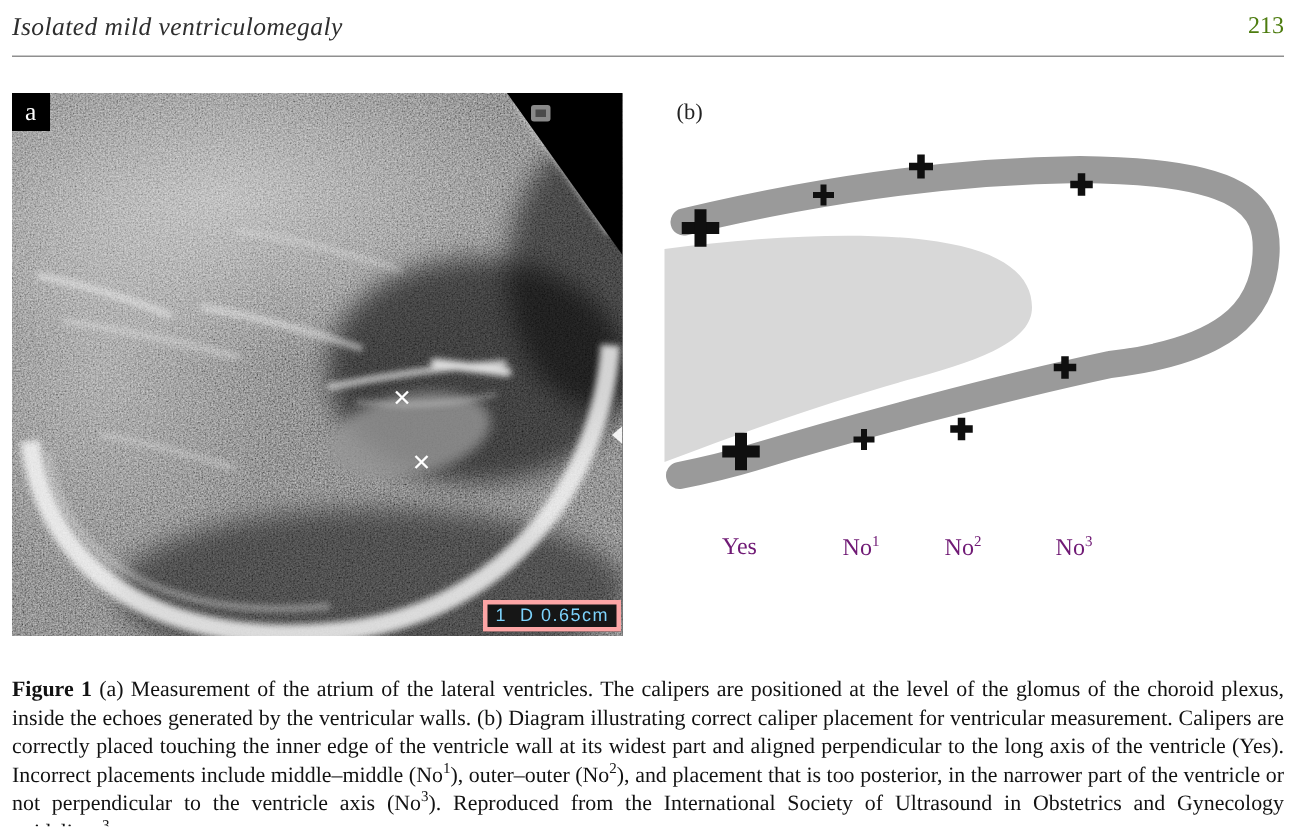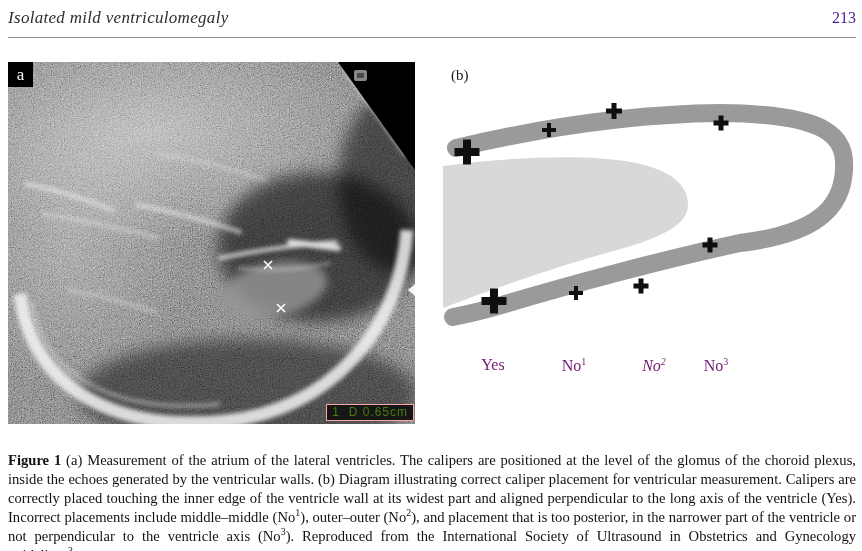--- a/index.html
+++ b/index.html
@@ -2,32 +2,32 @@
 <html><head>
 <meta charset="utf-8">
 <style>
   html,body{margin:0;padding:0;background:#fff;}
   .page{position:relative;width:862px;height:551px;background:#ffffff;
         font-family:"Liberation Serif",serif;color:#1a1a1a;overflow:hidden;}
 
   
   .hdr-title{position:absolute;left:8px;top:8px;font-style:italic;
              font-size:17px;letter-spacing:.3px;color:#2e2e2e;}
-  .hdr-page{position:absolute;right:6px;top:9px;font-size:16px;color:#4c1d95;}
+  .hdr-page{position:absolute;right:6px;top:9px;font-size:16px;color:#4d7c0f;}
   .hdr-rule{position:absolute;left:8px;right:6px;top:37px;height:0;
             border-top:1px solid #8f8f8f;}
 
   
   .us-panel{position:absolute;left:8px;top:62px;width:407px;height:362px;
             background:#000;overflow:hidden;}
   .us-label{position:absolute;left:0;top:0;width:25px;height:25px;background:#000;
             color:#fff;font-size:17px;display:flex;align-items:center;
             justify-content:center;z-index:3;}
   .us-measure{position:absolute;right:1px;bottom:3px;background:#161616;
-              border:1px solid #fca5a5;color:#4d7c0f;padding:0 5px;line-height:15px;
+              border:3px solid #fca5a5;color:#7dd3fc;padding:0 5px;line-height:15px;
               font-family:"Liberation Sans",sans-serif;font-size:12px;
               letter-spacing:1px;white-space:pre;z-index:3;}
   .us-svg{position:absolute;left:0;top:0;}
 
   
   .diag-panel{position:absolute;left:430px;top:62px;width:432px;height:330px;}
   .diag-label{position:absolute;left:21px;top:5px;font-size:15px;color:#222;}
   .diag-svg{position:absolute;left:0;top:0;}
   .vlabel{position:absolute;top:294px;transform:translateX(-50%);
           font-size:16px;color:#701a75;white-space:nowrap;}
@@ -141,20 +141,20 @@
           <rect x="203.5" y="221.5" width="15" height="5" fill="#0f0f0f"></rect>
           <rect x="208.5" y="216.5" width="5" height="15" fill="#0f0f0f"></rect>
           <rect x="272.5" y="180.5" width="15" height="5" fill="#0f0f0f"></rect>
           <rect x="277.5" y="175.5" width="5" height="15" fill="#0f0f0f"></rect>
         </g>
     </svg>
 
     <div id="placement-labels">
         <div class="vlabel" style="left: 63px;"><span>Yes</span></div>
         <div class="vlabel" style="left: 144px; text-align: right;"><span>No</span><sup>1</sup></div>
-        <div class="vlabel" style="left: 224px; font-style: italic;"><span>No</span><sup>2</sup></div>
+        <div class="vlabel" style="left: 212px;"><span>No</span><sup>2</sup></div>
         <div class="vlabel" style="left: 286px;"><span>No</span><sup>3</sup></div>
       </div>
   </div>
 
   <p class="caption"><b>Figure 1</b><span> (a) Measurement of the atrium of the lateral ventricles. The calipers are positioned at the level of the glomus of the choroid plexus, inside the echoes generated by the ventricular walls. (b) Diagram illustrating correct caliper placement for ventricular measurement. Calipers are correctly placed touching the inner edge of the ventricle wall at its widest part and aligned perpendicular to the long axis of the ventricle (Yes). Incorrect placements include middle–middle (No</span><sup>1</sup><span>), outer–outer (No</span><sup>2</sup><span>), and placement that is too posterior, in the narrower part of the ventricle or not perpendicular to the ventricle axis (No</span><sup>3</sup><span>). Reproduced from the International Society of Ultrasound in Obstetrics and Gynecology guidelines</span><sup>3</sup><span>.</span></p>
 
 </div>
 
 </body></html>

